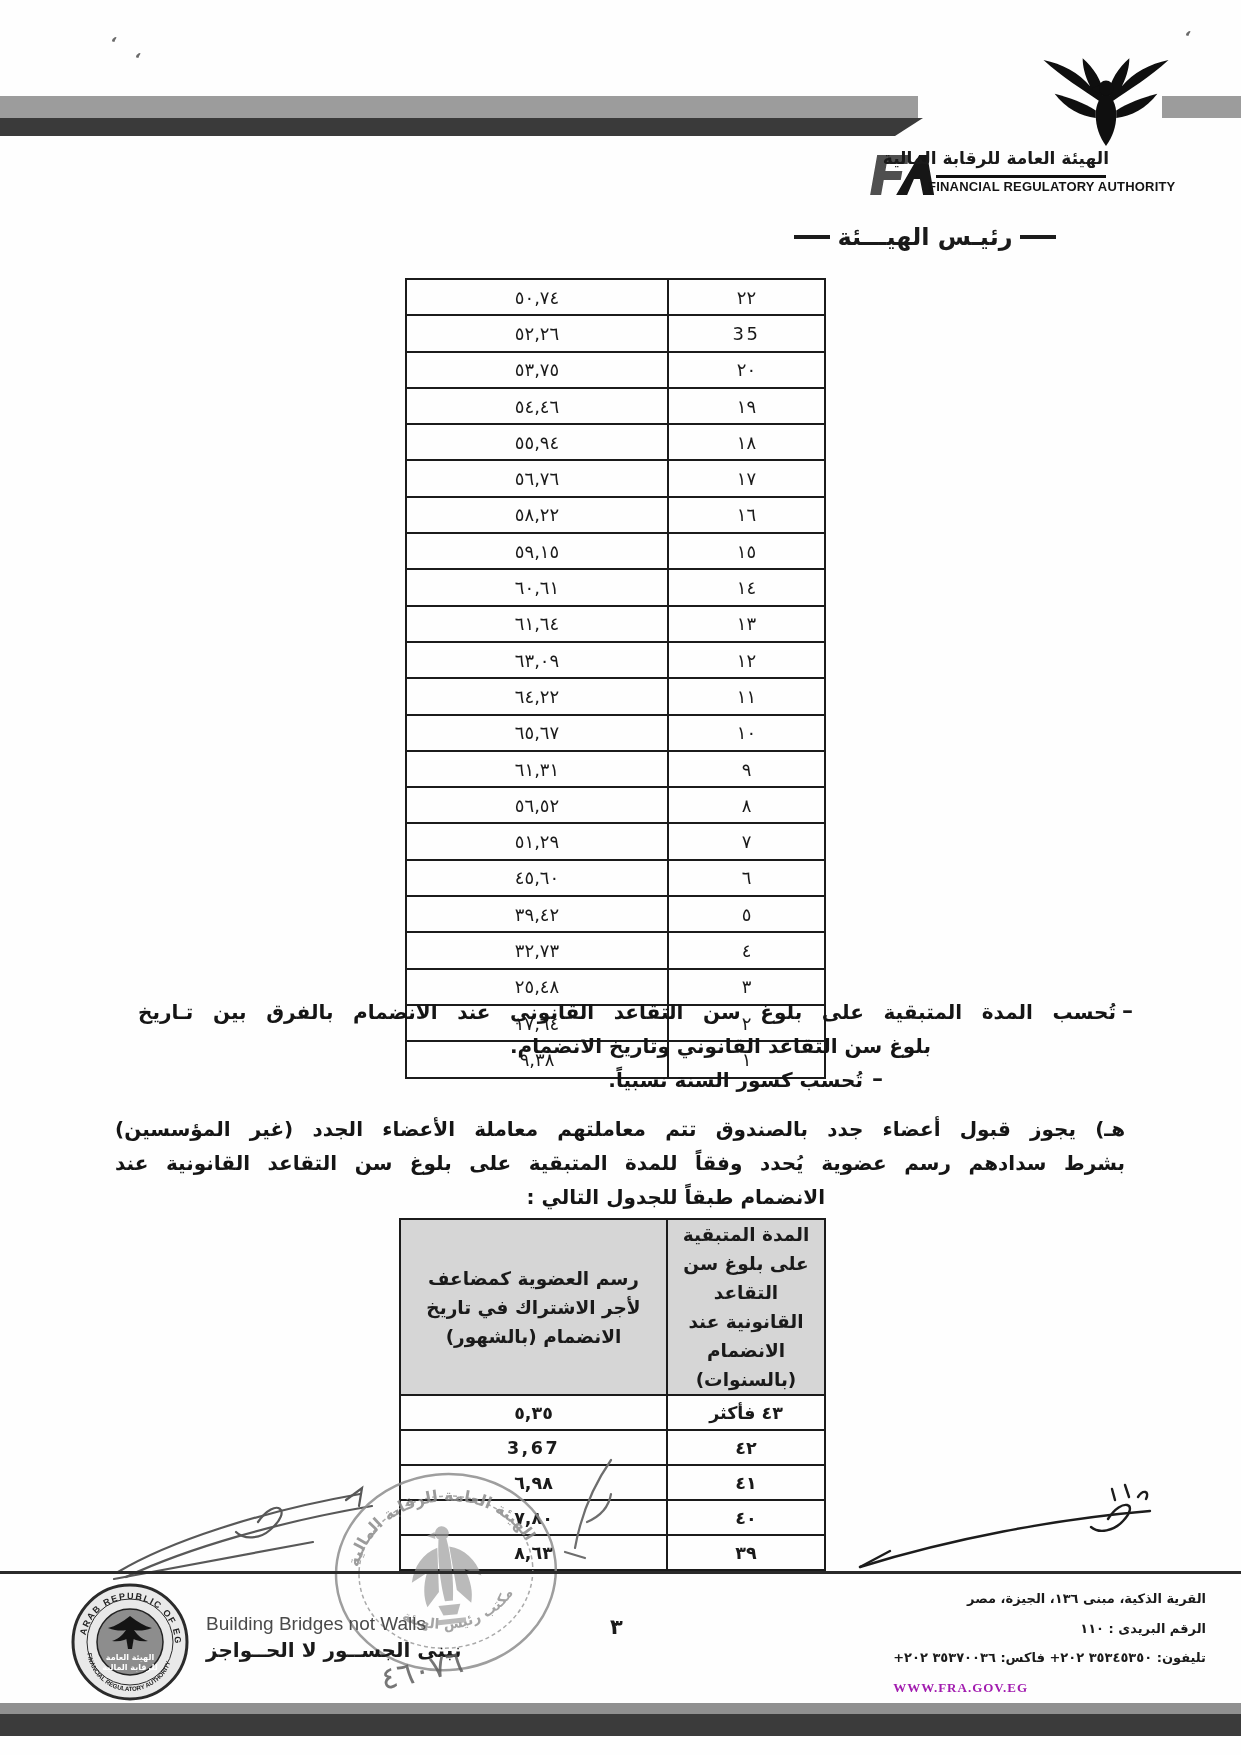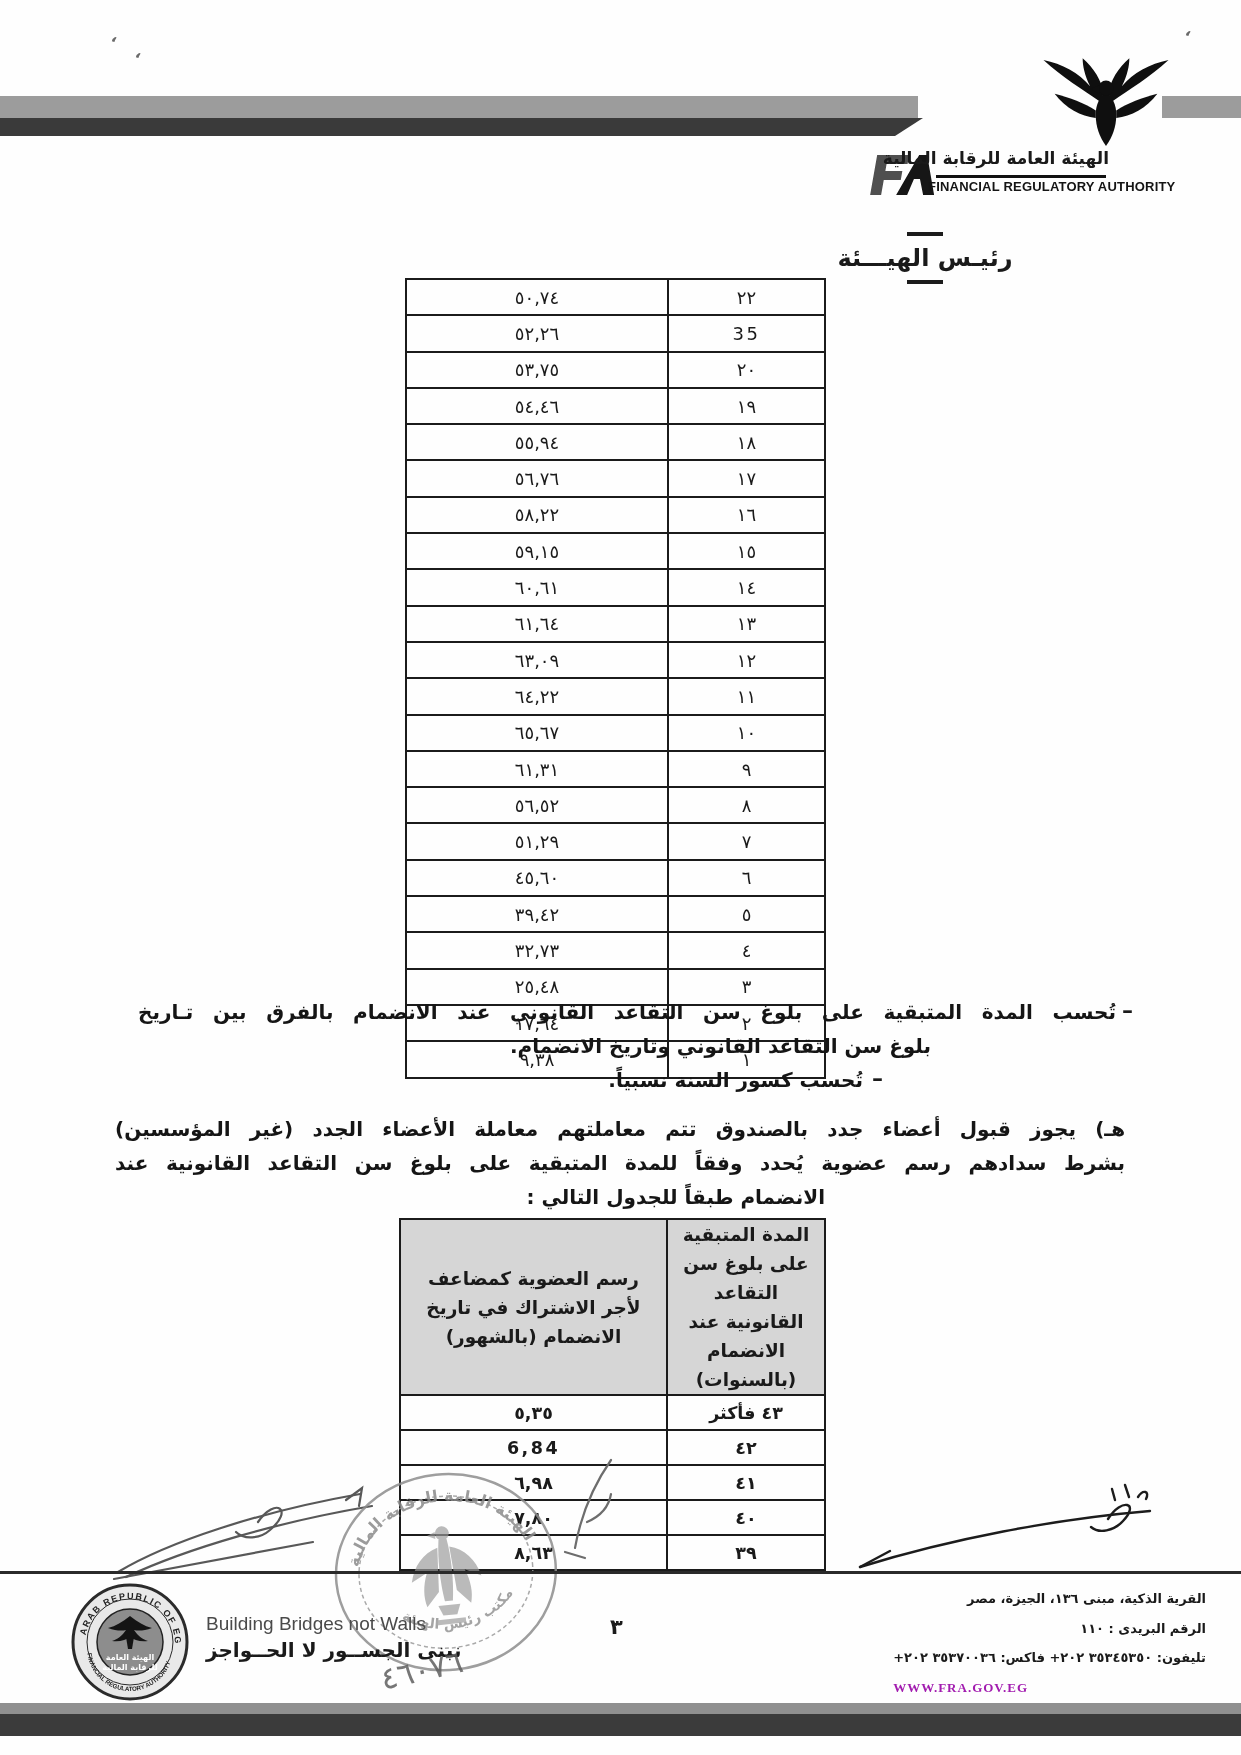--- a/index.html
+++ b/index.html
@@ -12,21 +12,21 @@
   .bar-light.right{left:1162px;width:79px;}
   .bar-dark{background:#3a3a3a;left:0;top:118px;width:923px;height:18px;
             clip-path:polygon(0 0,100% 0,calc(100% - 28px) 100%,0 100%);}
   
   .org-ar{left:933px;top:148px;width:176px;text-align:center;font-size:17px;font-weight:700;
           white-space:nowrap;direction:rtl;}
   .org-line{left:936px;top:175px;width:170px;height:3px;background:#111;}
   .org-en{left:928px;top:179px;width:244px;text-align:center;font-size:13px;font-weight:700;
           font-family:"Liberation Sans",sans-serif;letter-spacing:.2px;white-space:nowrap;color:#141414;}
   
-  .heading{left:800px;top:232px;width:250px;display:flex;align-items:center;justify-content:center;gap:8px;flex-direction:column;}
+  .heading{left:800px;top:223px;width:250px;display:flex;align-items:center;justify-content:center;gap:8px;}
   .heading .hline{width:36px;height:0;border-top:4px solid #1c1c1c;flex:none;}
   .heading .htxt{font-size:24px;font-weight:700;white-space:nowrap;direction:rtl;}
   
   table{border-collapse:collapse;table-layout:fixed;}
   .t1{left:405px;top:278px;width:419px;height:711px;}
   .t1 td{border:2px solid #1b1b1b;height:32.3px;text-align:center;vertical-align:middle;
          font-size:18px;font-weight:400;letter-spacing:2.5px;}
   .t1 col.c-period{width:157px;} .t1 col.c-value{width:262px;}
   .t2{left:399px;top:1218px;width:425px;}
   .t2 th,.t2 td{border:2px solid #1b1b1b;text-align:center;vertical-align:middle;font-weight:700;}
@@ -236,21 +236,21 @@
     </thead>
     <tbody>
 
         <tr>
           <td class="period-cell">٤٣ فأكثر</td>
           <td>٥,٣٥</td>
         </tr>
 
         <tr>
           <td class="period-cell">٤٢</td>
-          <td>6,84</td>
+          <td>3,67</td>
         </tr>
 
         <tr>
           <td class="period-cell">٤١</td>
           <td>٦,٩٨</td>
         </tr>
 
         <tr>
           <td class="period-cell">٤٠</td>
           <td>٧,٨٠</td>

